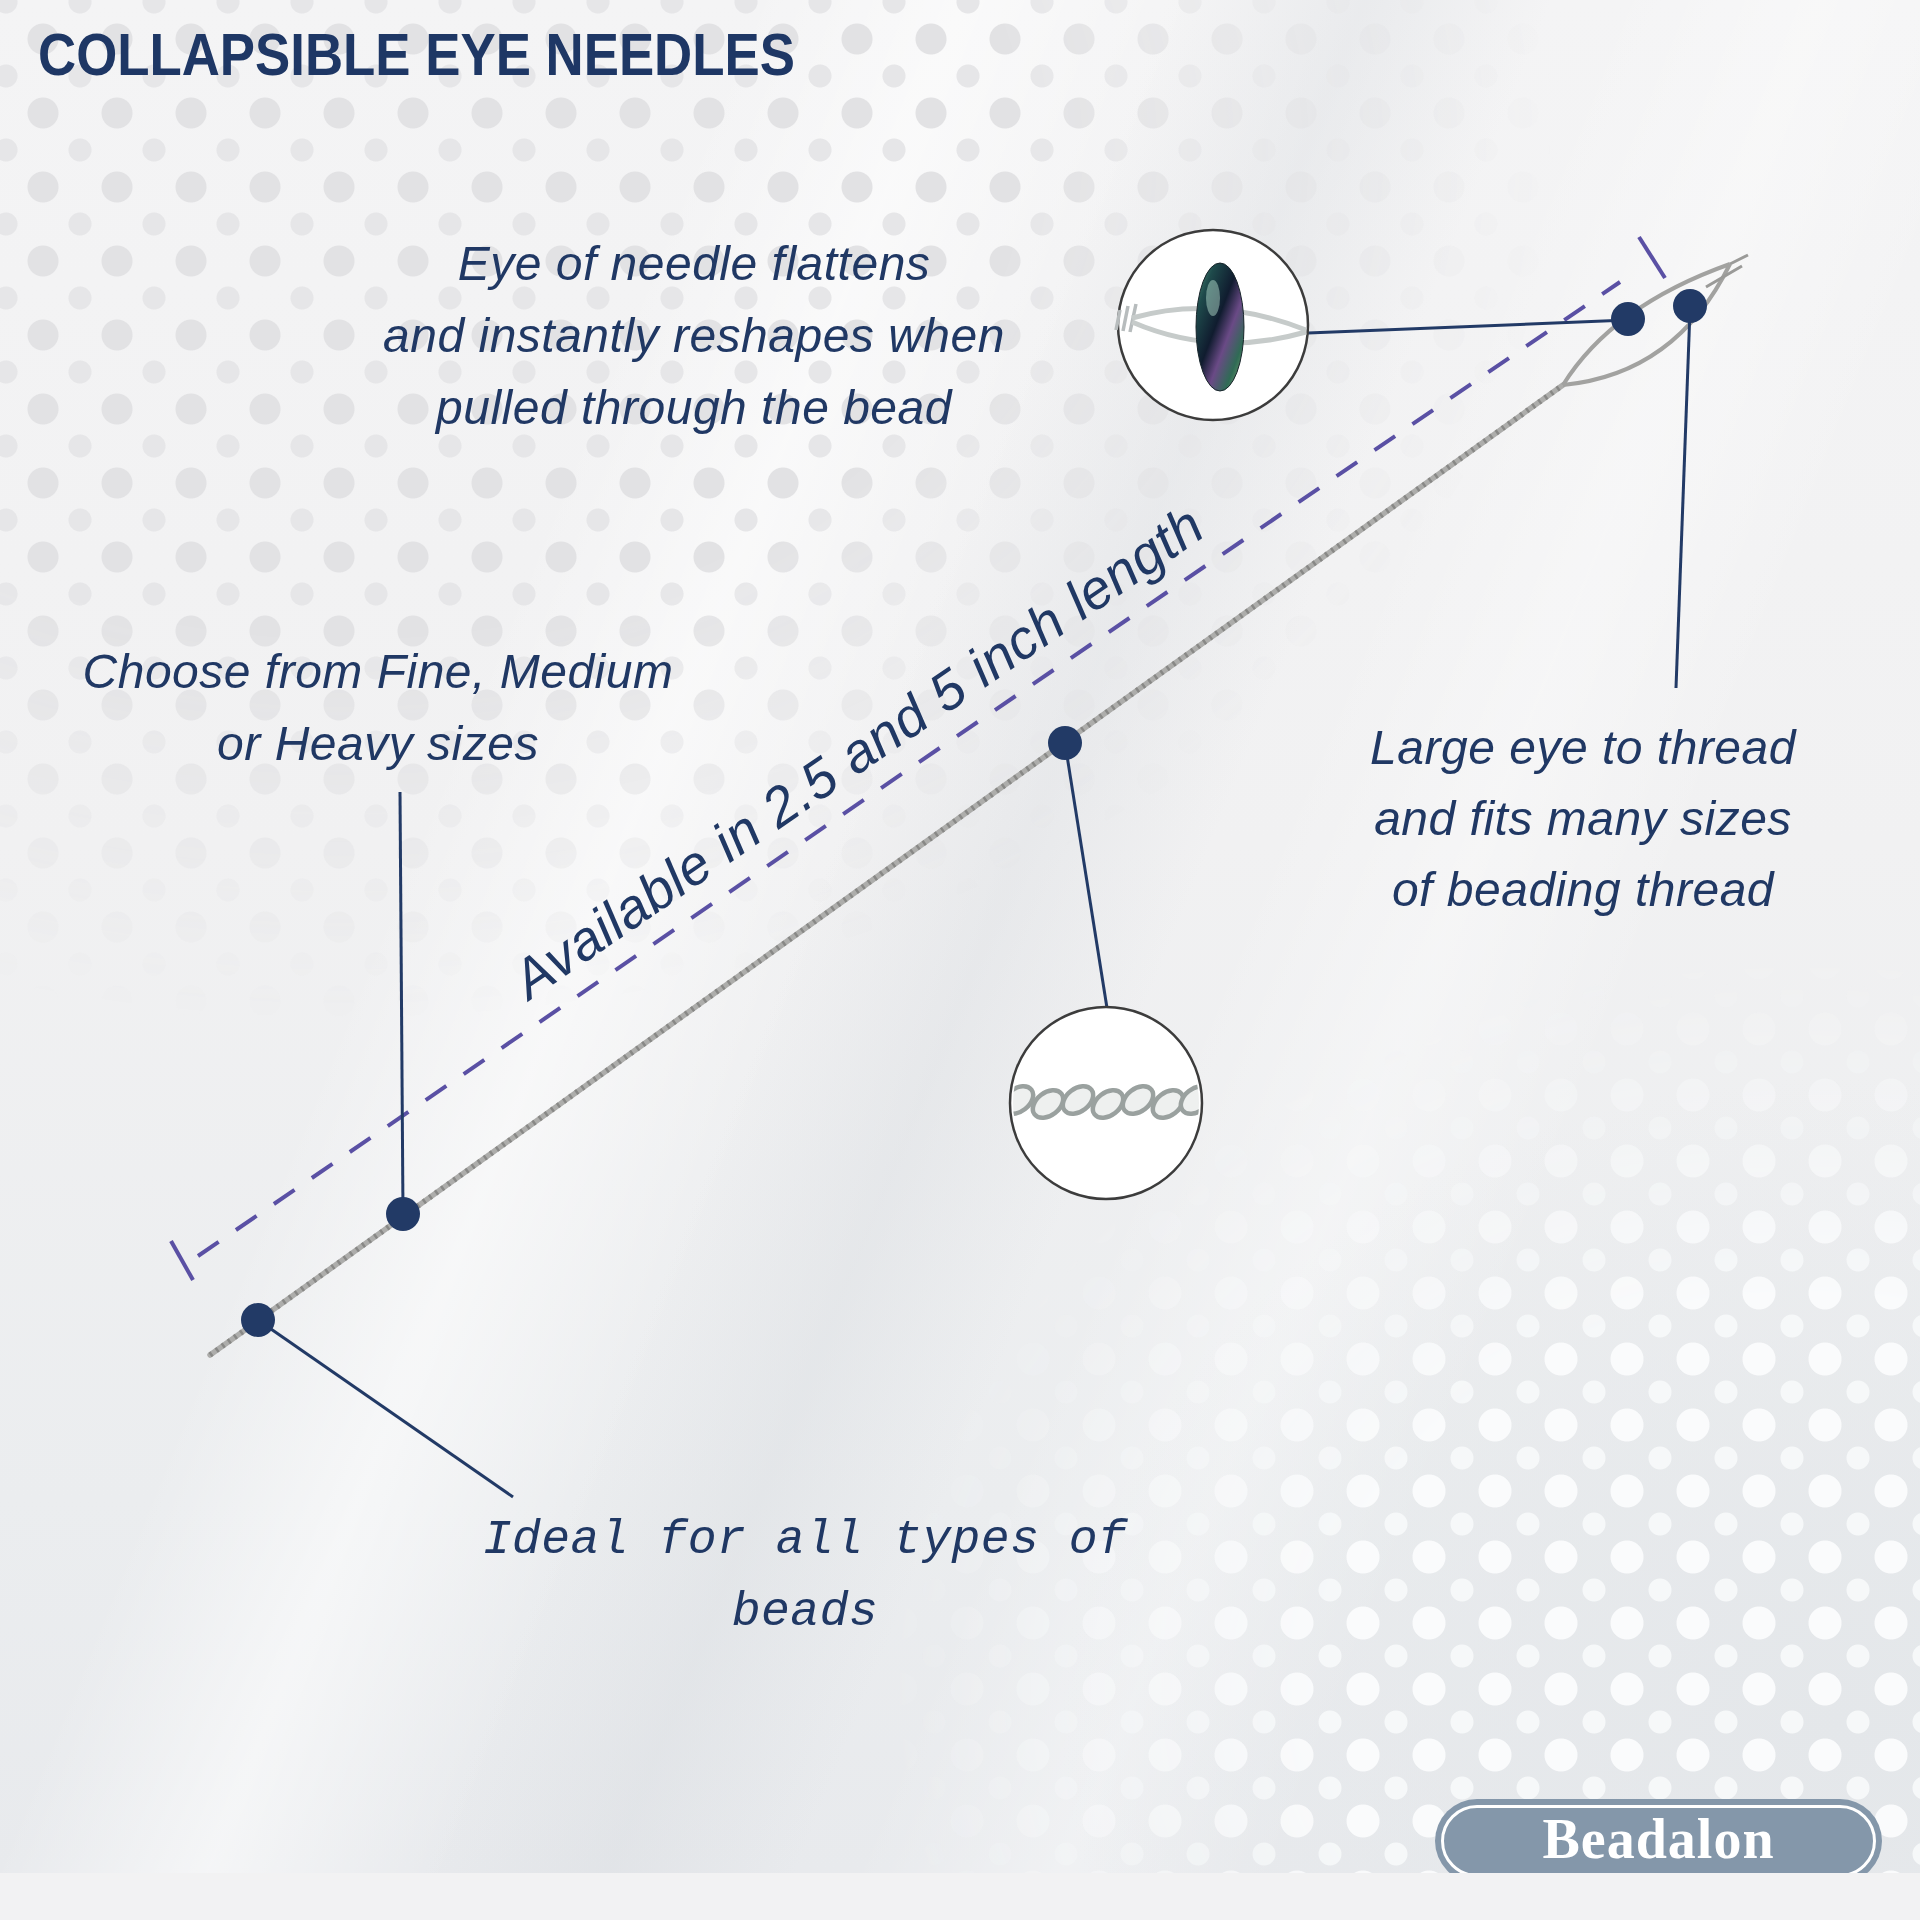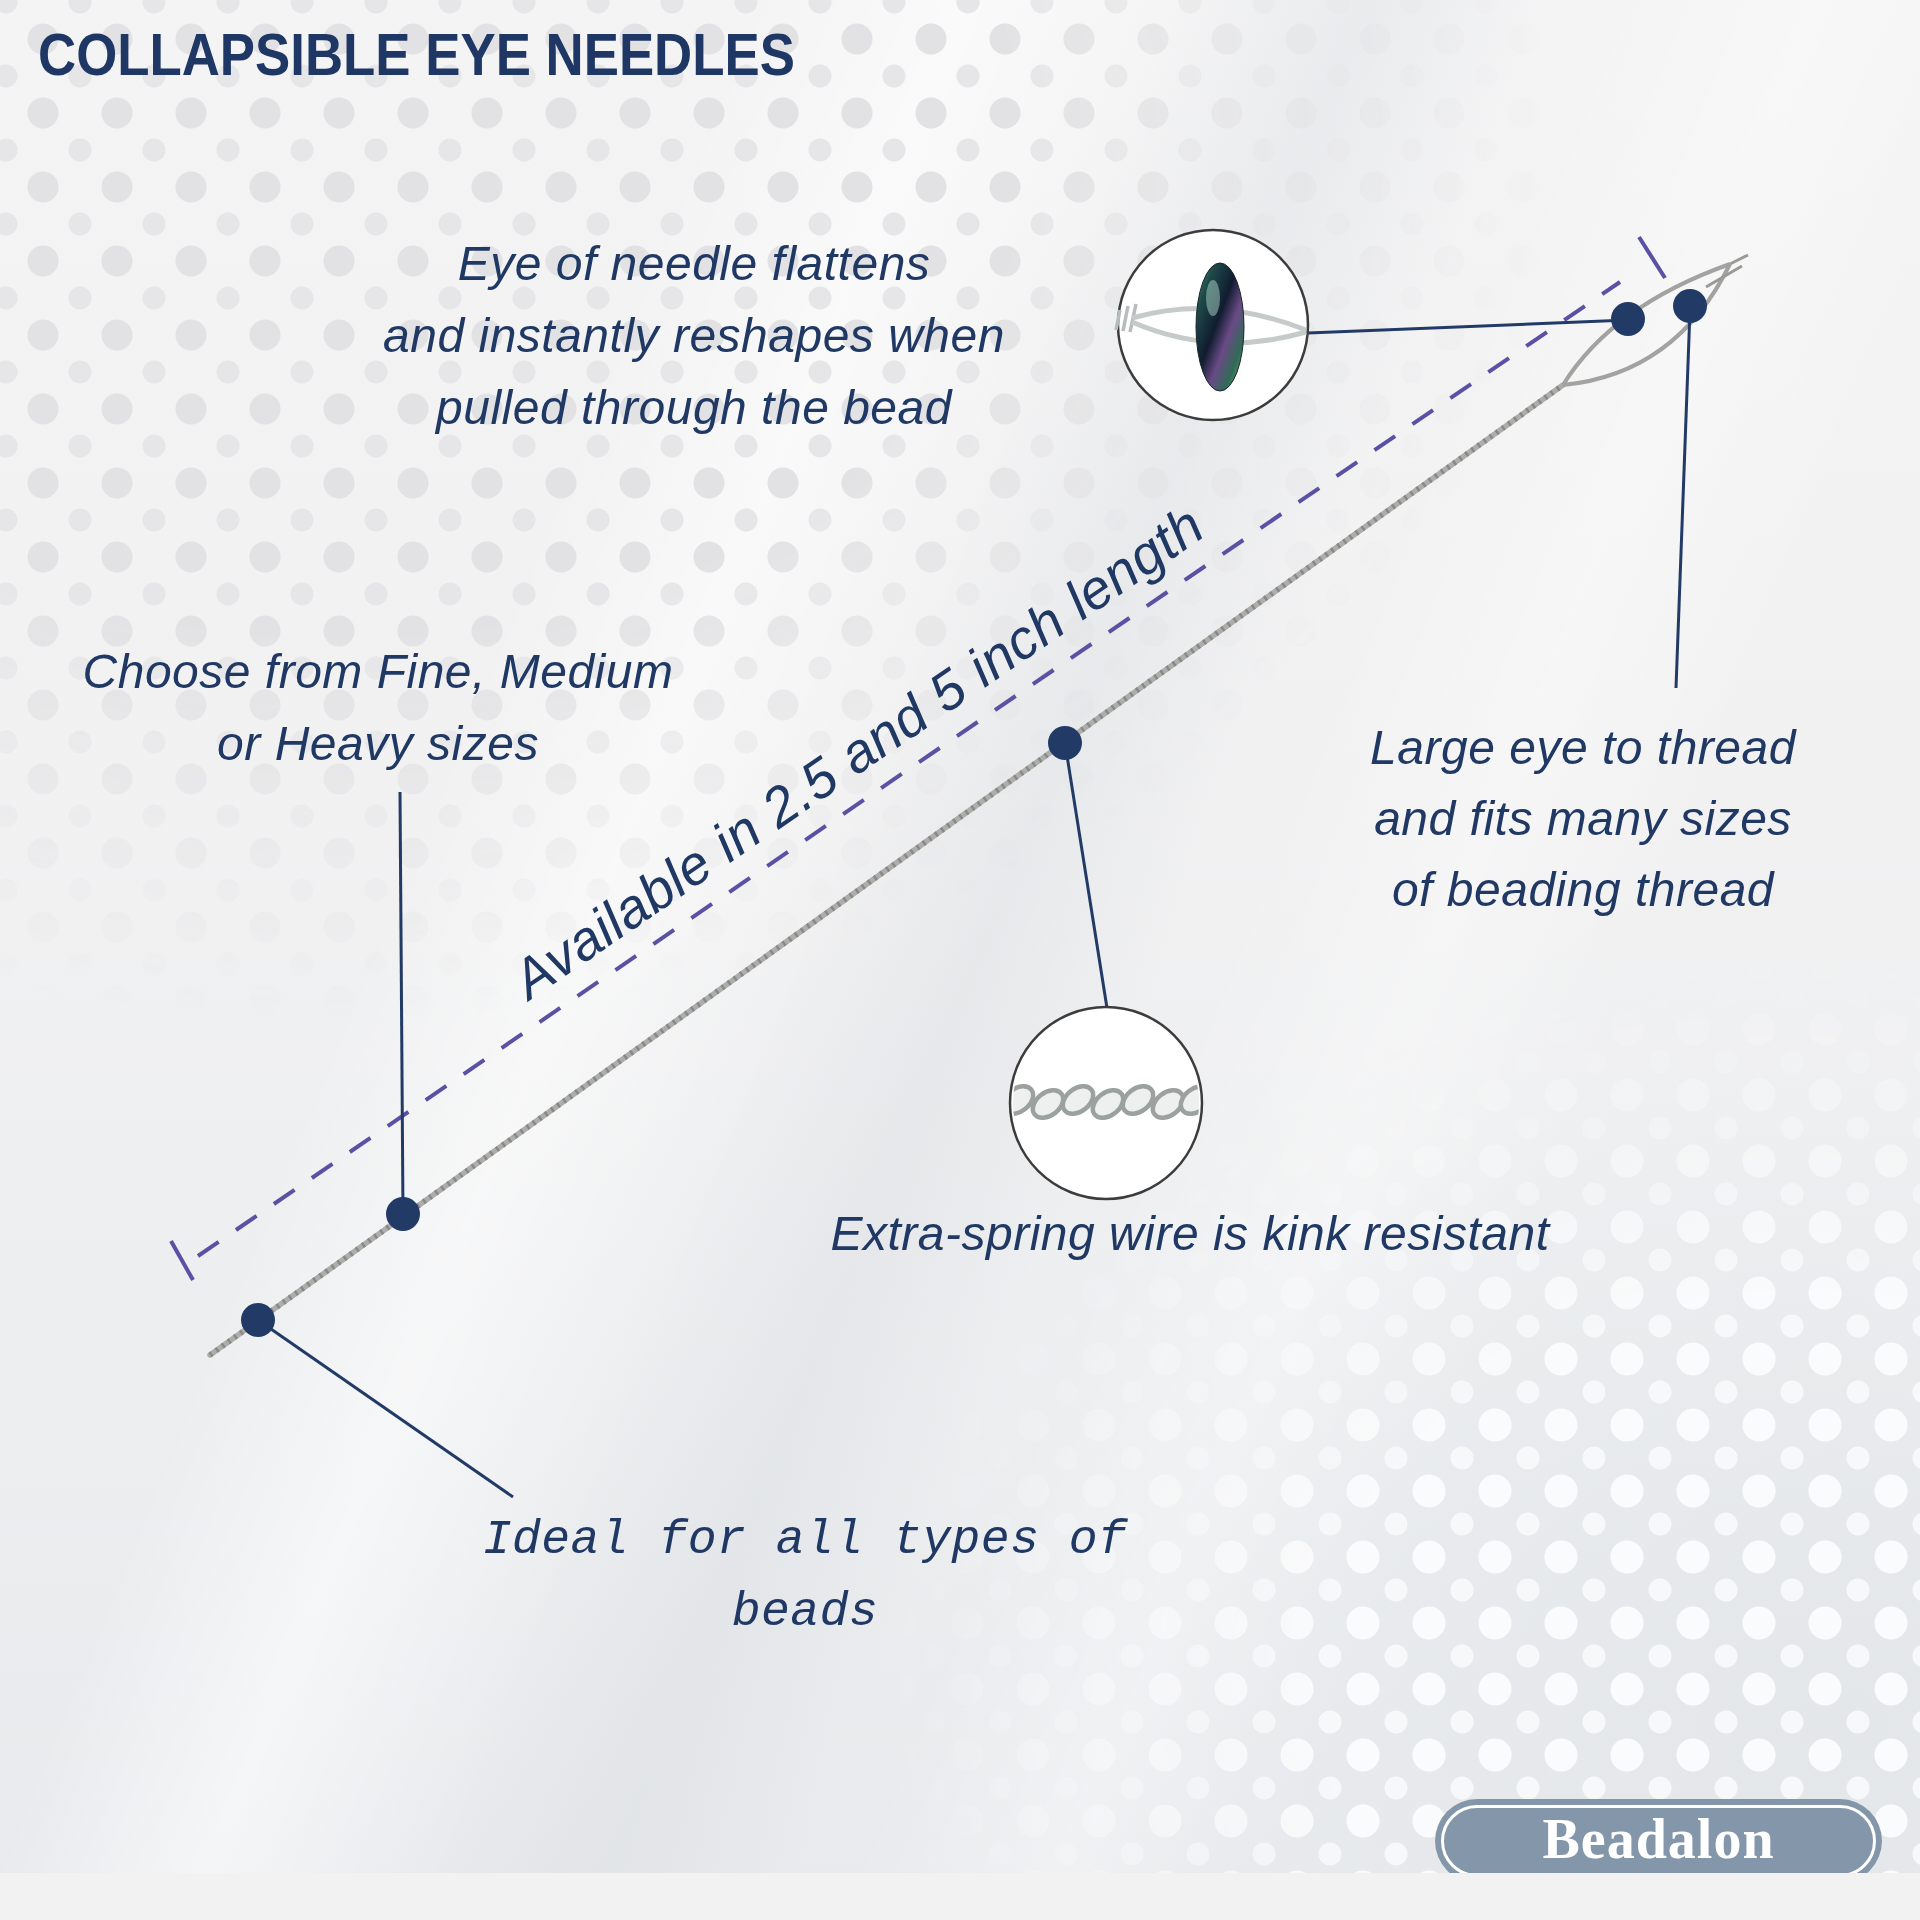--- a/index.html
+++ b/index.html
@@ -145,21 +145,20 @@
   </div>
 
   <div class="note-length">Available in 2.5 and 5 inch length</div>
 
   <div class="note note-large">
     <div>Large eye to thread</div>
     <div>and fits many sizes</div>
     <div>of beading thread</div>
   </div>
 
-  <div class="note note-kink">Extra-spring wire is kink resistant</div>
 
   <div class="note note-ideal">Ideal for all types of beads</div>
 
   <div class="logo">
     <div class="logo-ring">
       <span class="logo-text">Beadalon</span>
     </div>
   </div>
 
 </div>

